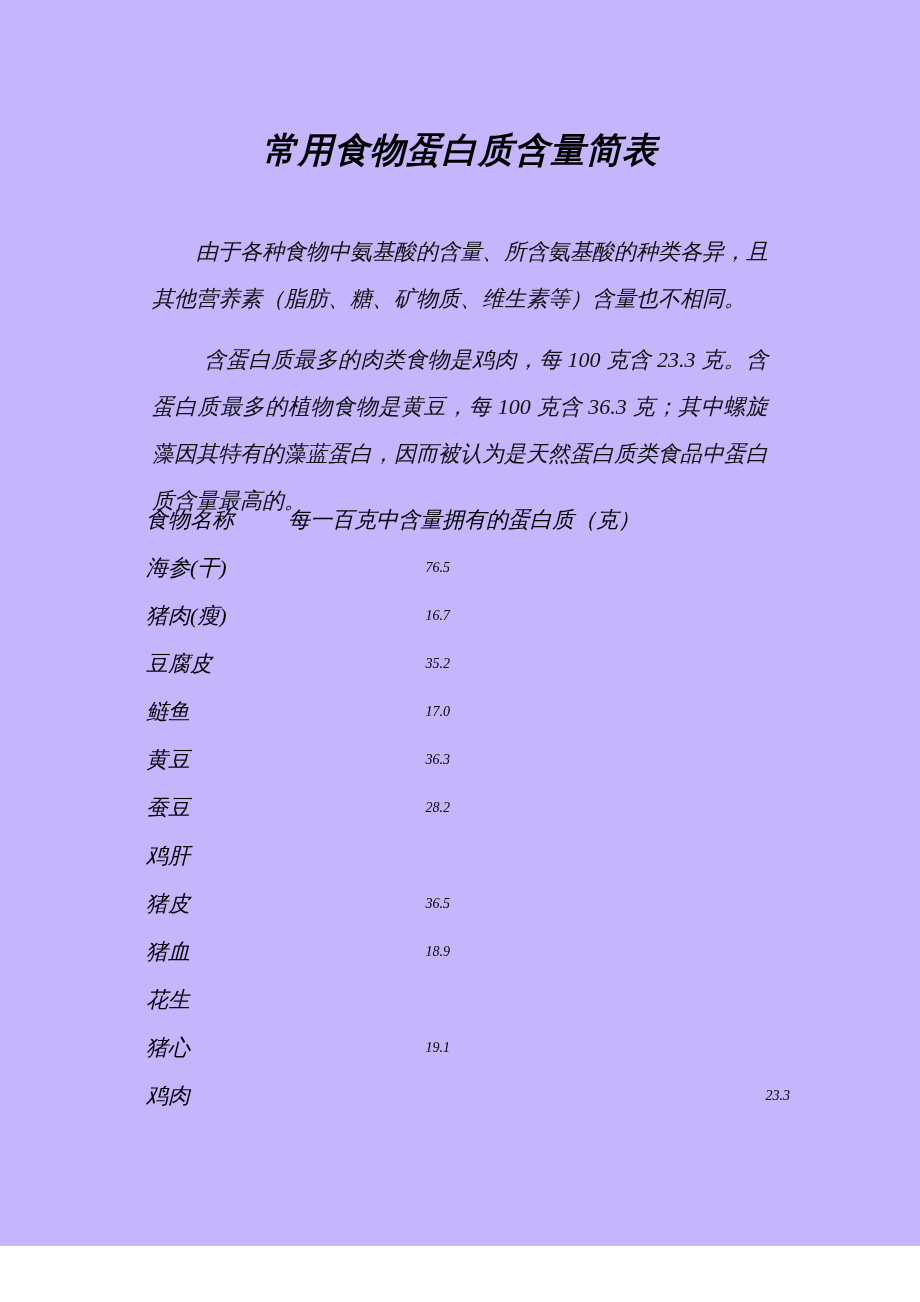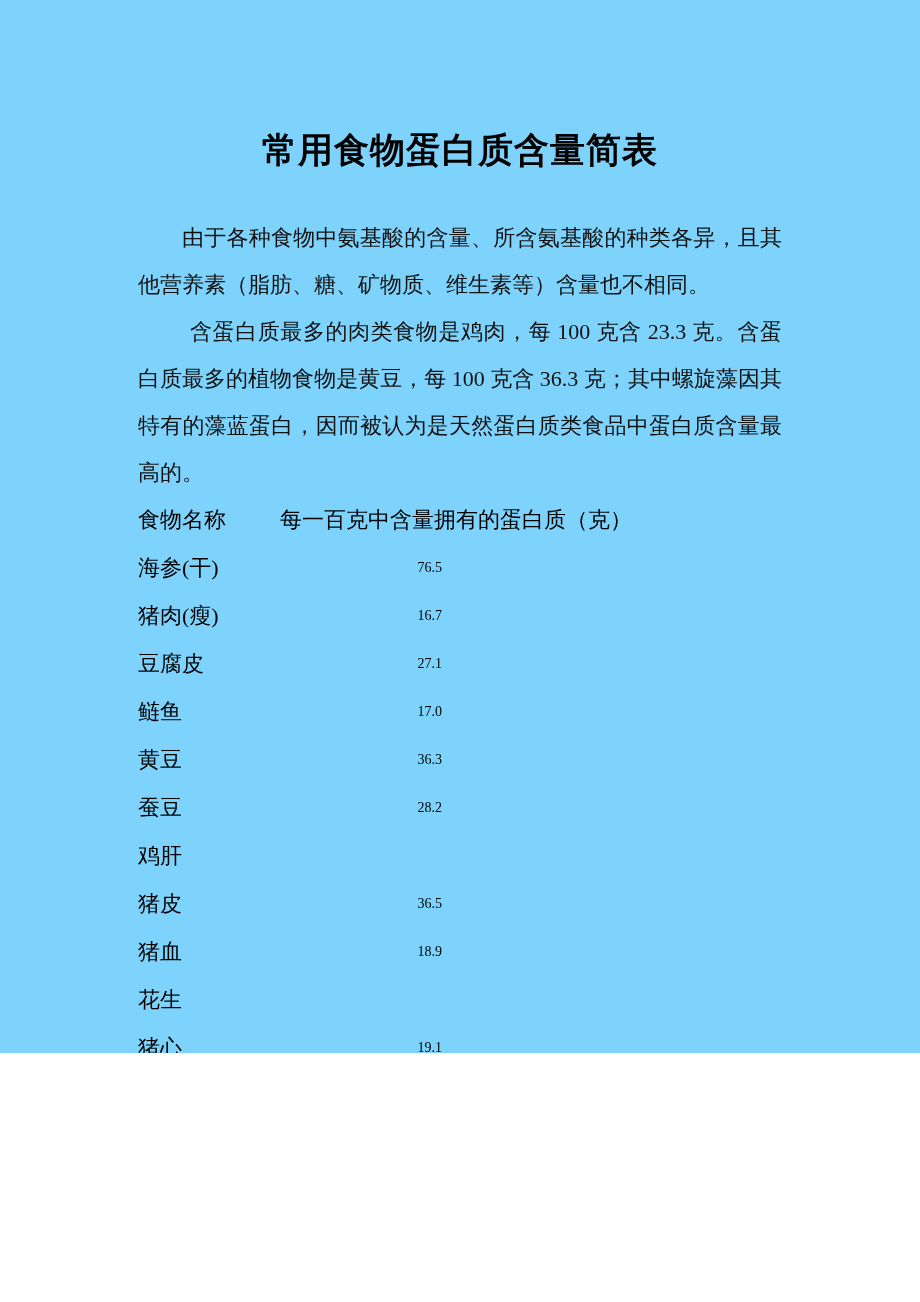--- a/index.html
+++ b/index.html
@@ -4,25 +4,26 @@
 <title>常用食物蛋白质含量简表</title>
 <style>
   html, body {
     margin: 0;
     padding: 0;
     background: #ffffff;
   }
   .page {
     position: relative;
     width: 920px;
-    height: 1053px;
-    background: #7dd3fc;
+    height: 1246px;
+    background: #c4b5fd;
     overflow: hidden;
     font-family: "Liberation Serif", "DejaVu Serif", serif;
     color: #000000;
+    font-style: italic;
     -webkit-font-smoothing: antialiased;
   }
 
   
   .doc-title {
     position: absolute;
     left: 0;
     right: 0;
     top: 104px;
     text-align: center;
@@ -40,30 +41,30 @@
     position: absolute;
     left: 138px;
     top: 214px;
     width: 644px;
   }
   .para {
     font-size: 22px;
     line-height: 47px;
     text-align: justify;
     text-justify: inter-ideograph;
-    margin: 0;
+    margin: 14px;
     color: #111;
   }
   .para.p1 { text-indent: 44px; }
   .para.p2 { text-indent: 52px; }
 
   
   .table-block {
     position: absolute;
-    left: 138px;
+    left: 146px;
     top: 496px;
     width: 644px;
   }
   .trow {
     position: relative;
     height: 48px;
     line-height: 48px;
     font-size: 22px;
     white-space: nowrap;
   }
@@ -121,21 +122,21 @@
       <span class="col-val">76.5</span>
     </div>
 
     <div class="trow">
       <span class="col-name">猪肉(瘦)</span>
       <span class="col-val">16.7</span>
     </div>
 
     <div class="trow">
       <span class="col-name">豆腐皮</span>
-      <span class="col-val">27.1</span>
+      <span class="col-val">35.2</span>
     </div>
 
     <div class="trow">
       <span class="col-name">鲢鱼</span>
       <span class="col-val">17.0</span>
     </div>
 
     <div class="trow">
       <span class="col-name">黄豆</span>
       <span class="col-val">36.3</span>

